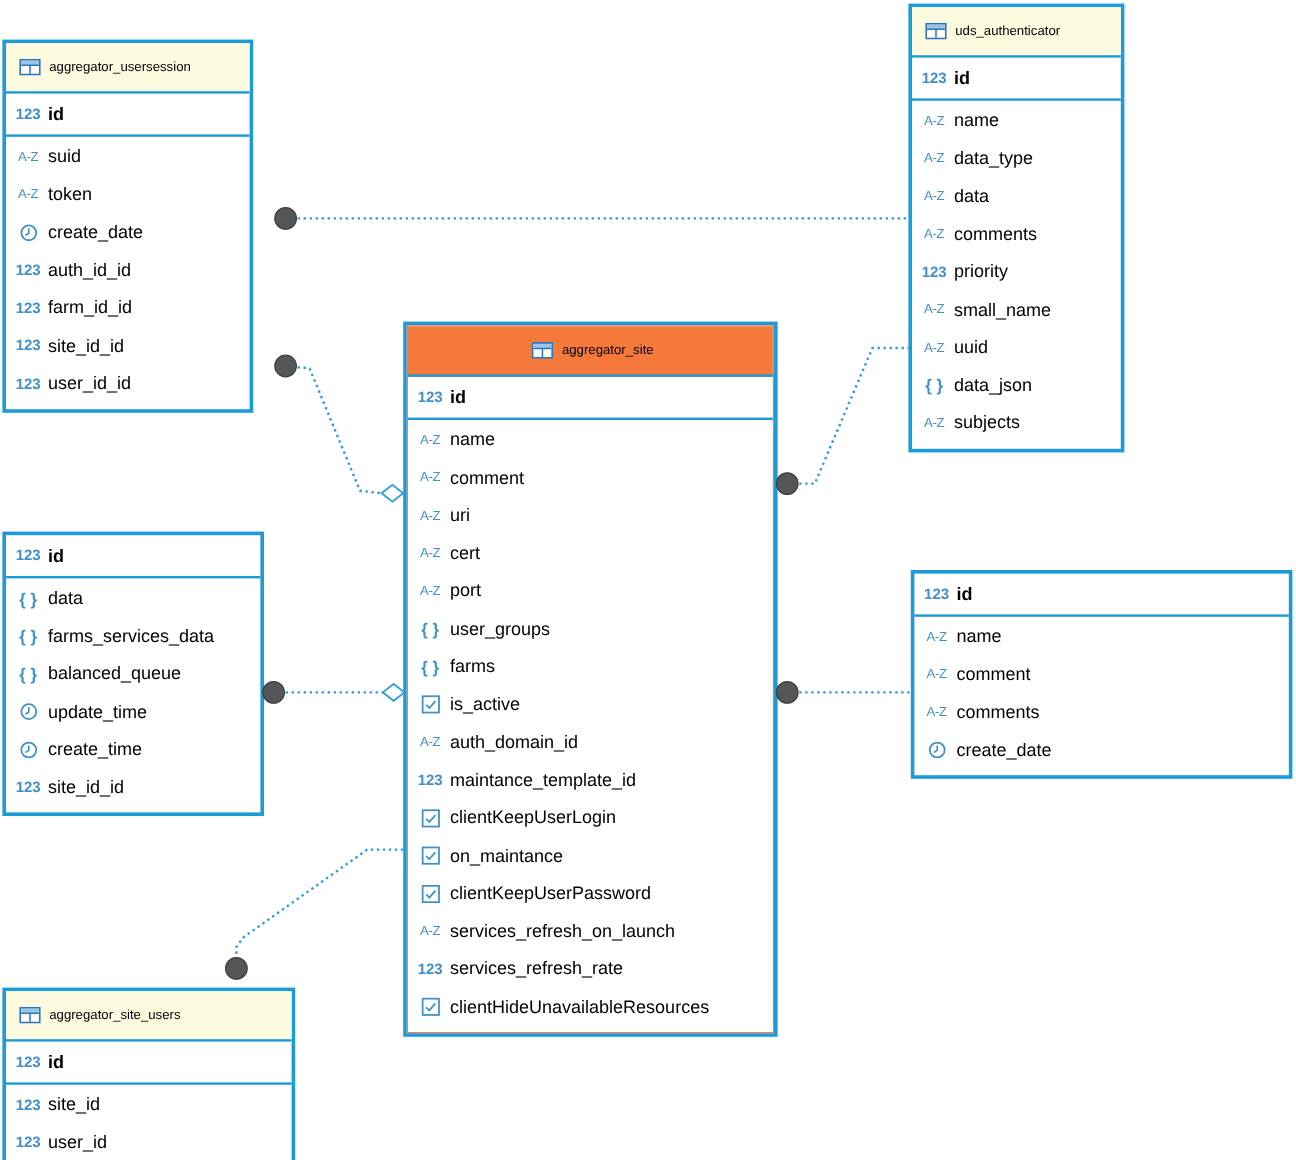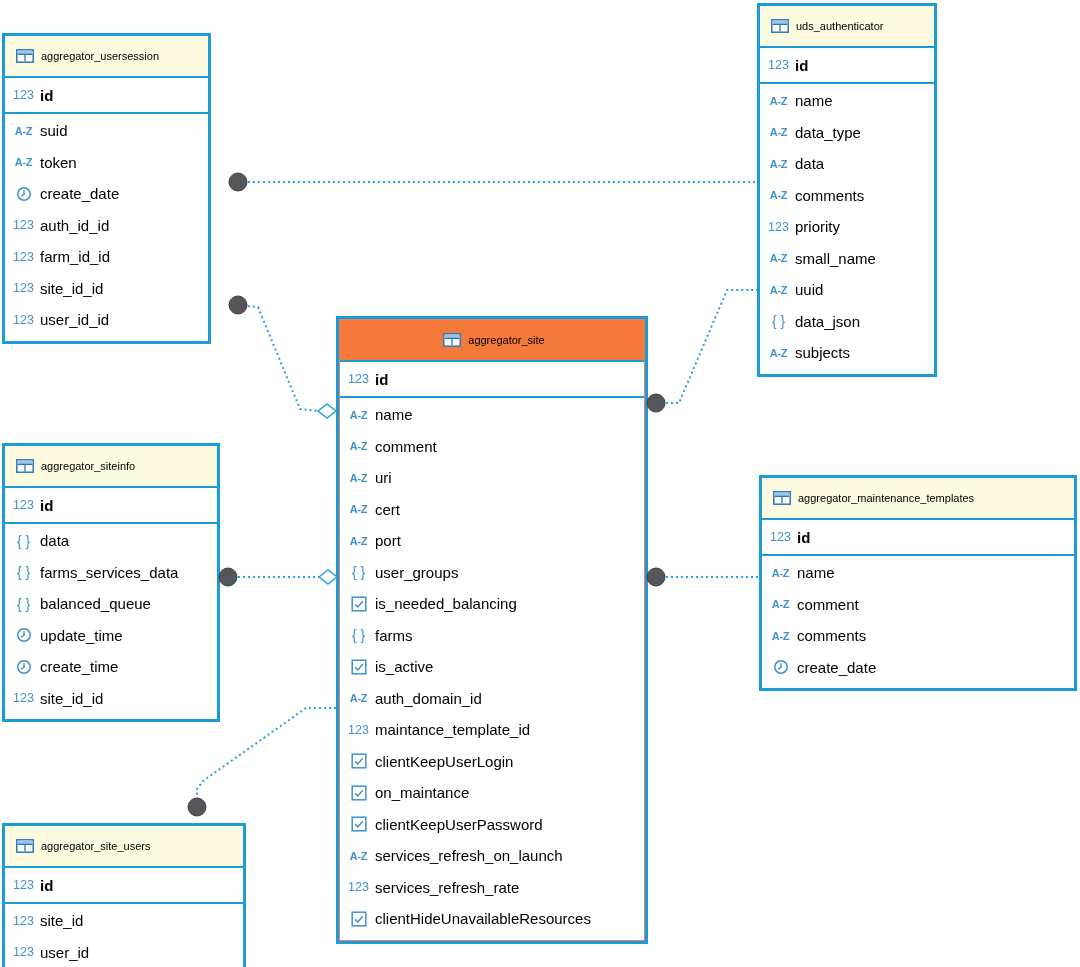--- a/index.html
+++ b/index.html
@@ -49,24 +49,24 @@
     height:34px;
     font-weight:bold;
     border-bottom:2px solid #1b9bd8;
   }
   .cols{padding:1px 0 5px 0;}
   .ic{
     width:25px;min-width:25px;
     display:flex;justify-content:center;align-items:center;
     color:#4191c9;
     margin-right:4px;
-    font-weight:normal;
+    font-weight:bold;
   }
   .ic.num{font-size:12.5px;}
-  .ic.az{font-size:11px;font-weight:bold;letter-spacing:-0.3px;}
+  .ic.az{font-size:11px;font-weight:normal;letter-spacing:-0.3px;}
   .ic.js{font-size:14px;}
   .wire{fill:none;stroke:#2d9fd8;stroke-width:2;stroke-dasharray:2 3;}
   .dot{fill:#55565a;stroke:#3e3f41;stroke-width:1;}
   .diamond{fill:#ffffff;stroke:#2d9fd8;stroke-width:1.5;}
 </style>
 </head>
 <body>
 
 <div id="canvas">
   <svg id="wires" width="1080" height="967">
@@ -199,21 +199,21 @@
             <span class="ic js">{ }</span>
             <span>data_json</span>
           </div>
           <div class="col">
             <span class="ic az">A-Z</span>
             <span>subjects</span>
           </div>
         </div>
       </div>
     </div>
-    <div class="entity selected" style="left: 336px; top: 268px; width: 312px; margin-top: 48px;">
+    <div class="entity selected" style="left: 336px; top: 268px; width: 312px;">
       <div class="inner">
         <div class="ehead">
           <span class="ic">
             <svg width="18" height="14" viewBox="0 0 18 14">
               <rect x="0.8" y="0.8" width="16.4" height="12.4" fill="#ffffff" stroke="#2e77b8" stroke-width="1.5"></rect>
               <rect x="1.6" y="1.6" width="14.8" height="3.6" fill="#9cc4e4"></rect>
               <path d="M1.6 5.4 H16.4 M9 5.4 V12.4" fill="none" stroke="#2e77b8" stroke-width="1.3"></path>
             </svg>
           </span>
           <span class="etitle">aggregator_site</span>
@@ -241,108 +241,89 @@
           </div>
           <div class="col">
             <span class="ic az">A-Z</span>
             <span>port</span>
           </div>
           <div class="col">
             <span class="ic js">{ }</span>
             <span>user_groups</span>
           </div>
           <div class="col">
+            <span class="ic js">{ }</span>
+            <span>farms</span>
+          </div>
+          <div class="col">
             <span class="ic">
               <svg width="16" height="16" viewBox="0 0 16 16">
                 <rect x="1.2" y="1.2" width="13.6" height="13.6" fill="none" stroke="#4191c9" stroke-width="1.5"></rect>
                 <path d="M4.2 8.4 L6.8 11 L11.8 5.2" fill="none" stroke="#4191c9" stroke-width="1.5"></path>
               </svg>
             </span>
-            <span>is_needed_balancing</span>
-          </div>
-          <div class="col">
-            <span class="ic js">{ }</span>
-            <span>farms</span>
+            <span>is_active</span>
+          </div>
+          <div class="col">
+            <span class="ic az">A-Z</span>
+            <span>auth_domain_id</span>
+          </div>
+          <div class="col">
+            <span class="ic num">123</span>
+            <span>maintance_template_id</span>
           </div>
           <div class="col">
             <span class="ic">
               <svg width="16" height="16" viewBox="0 0 16 16">
                 <rect x="1.2" y="1.2" width="13.6" height="13.6" fill="none" stroke="#4191c9" stroke-width="1.5"></rect>
                 <path d="M4.2 8.4 L6.8 11 L11.8 5.2" fill="none" stroke="#4191c9" stroke-width="1.5"></path>
               </svg>
             </span>
-            <span>is_active</span>
-          </div>
-          <div class="col">
-            <span class="ic az">A-Z</span>
-            <span>auth_domain_id</span>
-          </div>
-          <div class="col">
-            <span class="ic num">123</span>
-            <span>maintance_template_id</span>
+            <span>clientKeepUserLogin</span>
           </div>
           <div class="col">
             <span class="ic">
               <svg width="16" height="16" viewBox="0 0 16 16">
                 <rect x="1.2" y="1.2" width="13.6" height="13.6" fill="none" stroke="#4191c9" stroke-width="1.5"></rect>
                 <path d="M4.2 8.4 L6.8 11 L11.8 5.2" fill="none" stroke="#4191c9" stroke-width="1.5"></path>
               </svg>
             </span>
-            <span>clientKeepUserLogin</span>
+            <span>on_maintance</span>
           </div>
           <div class="col">
             <span class="ic">
               <svg width="16" height="16" viewBox="0 0 16 16">
                 <rect x="1.2" y="1.2" width="13.6" height="13.6" fill="none" stroke="#4191c9" stroke-width="1.5"></rect>
                 <path d="M4.2 8.4 L6.8 11 L11.8 5.2" fill="none" stroke="#4191c9" stroke-width="1.5"></path>
               </svg>
             </span>
-            <span>on_maintance</span>
+            <span>clientKeepUserPassword</span>
+          </div>
+          <div class="col">
+            <span class="ic az">A-Z</span>
+            <span>services_refresh_on_launch</span>
+          </div>
+          <div class="col">
+            <span class="ic num">123</span>
+            <span>services_refresh_rate</span>
           </div>
           <div class="col">
             <span class="ic">
               <svg width="16" height="16" viewBox="0 0 16 16">
                 <rect x="1.2" y="1.2" width="13.6" height="13.6" fill="none" stroke="#4191c9" stroke-width="1.5"></rect>
                 <path d="M4.2 8.4 L6.8 11 L11.8 5.2" fill="none" stroke="#4191c9" stroke-width="1.5"></path>
               </svg>
             </span>
-            <span>clientKeepUserPassword</span>
-          </div>
-          <div class="col">
-            <span class="ic az">A-Z</span>
-            <span>services_refresh_on_launch</span>
-          </div>
-          <div class="col">
-            <span class="ic num">123</span>
-            <span>services_refresh_rate</span>
-          </div>
-          <div class="col">
-            <span class="ic">
-              <svg width="16" height="16" viewBox="0 0 16 16">
-                <rect x="1.2" y="1.2" width="13.6" height="13.6" fill="none" stroke="#4191c9" stroke-width="1.5"></rect>
-                <path d="M4.2 8.4 L6.8 11 L11.8 5.2" fill="none" stroke="#4191c9" stroke-width="1.5"></path>
-              </svg>
-            </span>
             <span>clientHideUnavailableResources</span>
           </div>
         </div>
       </div>
     </div>
     <div class="entity" style="left: 2px; top: 443px; width: 218px;">
       <div class="inner">
-        <div class="ehead">
-          <span class="ic">
-            <svg width="18" height="14" viewBox="0 0 18 14">
-              <rect x="0.8" y="0.8" width="16.4" height="12.4" fill="#ffffff" stroke="#2e77b8" stroke-width="1.5"></rect>
-              <rect x="1.6" y="1.6" width="14.8" height="3.6" fill="#9cc4e4"></rect>
-              <path d="M1.6 5.4 H16.4 M9 5.4 V12.4" fill="none" stroke="#2e77b8" stroke-width="1.3"></path>
-            </svg>
-          </span>
-          <span class="etitle">aggregator_siteinfo</span>
-        </div>
         <div class="col pk">
           <span class="ic num">123</span>
           <span>id</span>
         </div>
         <div class="cols">
           <div class="col">
             <span class="ic js">{ }</span>
             <span>data</span>
           </div>
           <div class="col">
@@ -373,30 +354,20 @@
           </div>
           <div class="col">
             <span class="ic num">123</span>
             <span>site_id_id</span>
           </div>
         </div>
       </div>
     </div>
     <div class="entity" style="left: 759px; top: 475px; width: 318px;">
       <div class="inner">
-        <div class="ehead">
-          <span class="ic">
-            <svg width="18" height="14" viewBox="0 0 18 14">
-              <rect x="0.8" y="0.8" width="16.4" height="12.4" fill="#ffffff" stroke="#2e77b8" stroke-width="1.5"></rect>
-              <rect x="1.6" y="1.6" width="14.8" height="3.6" fill="#9cc4e4"></rect>
-              <path d="M1.6 5.4 H16.4 M9 5.4 V12.4" fill="none" stroke="#2e77b8" stroke-width="1.3"></path>
-            </svg>
-          </span>
-          <span class="etitle">aggregator_maintenance_templates</span>
-        </div>
         <div class="col pk">
           <span class="ic num">123</span>
           <span>id</span>
         </div>
         <div class="cols">
           <div class="col">
             <span class="ic az">A-Z</span>
             <span>name</span>
           </div>
           <div class="col">

